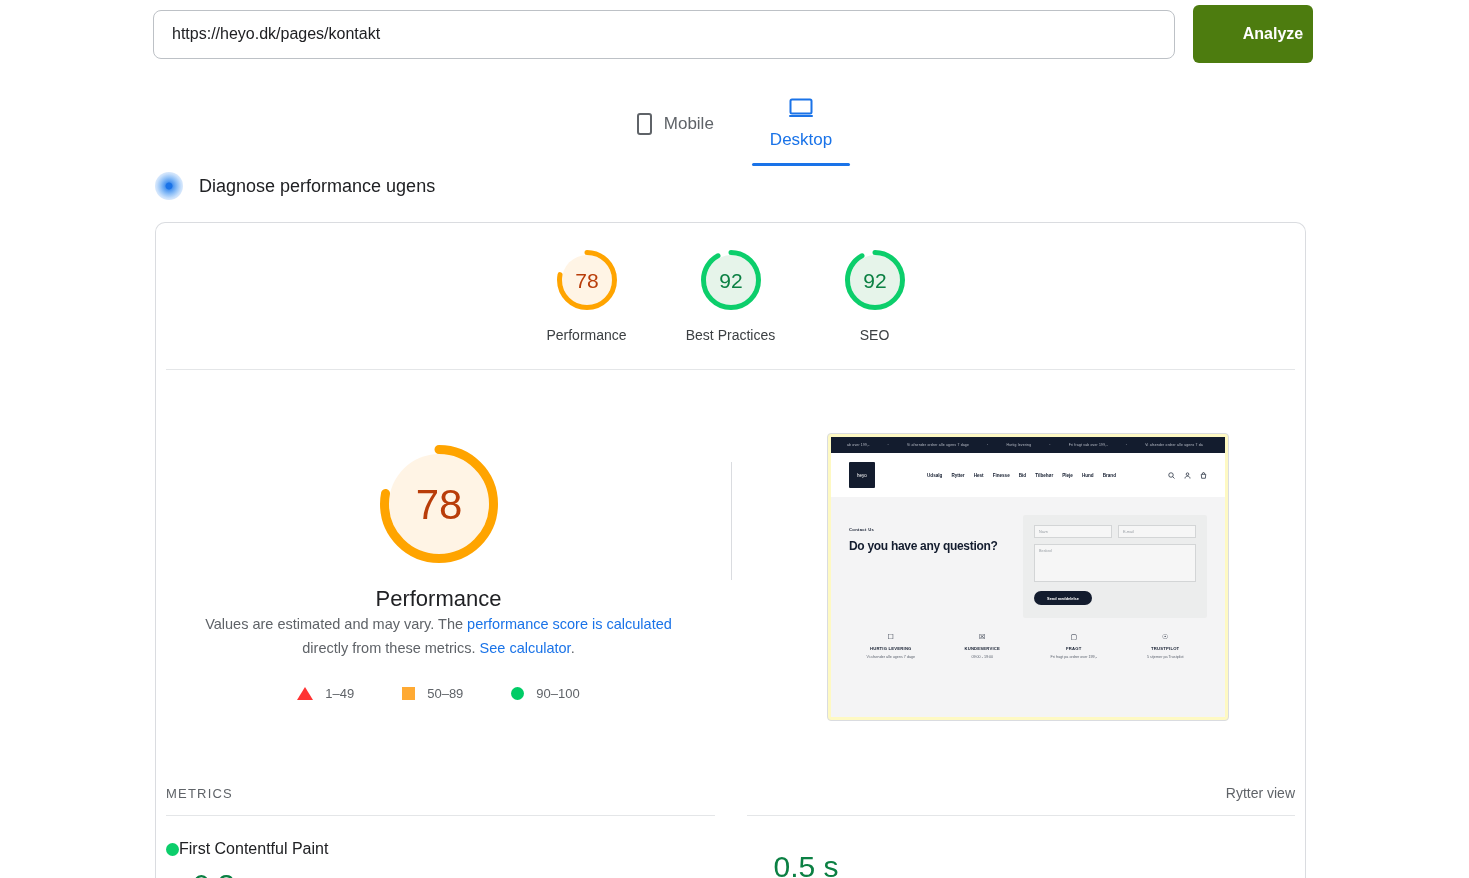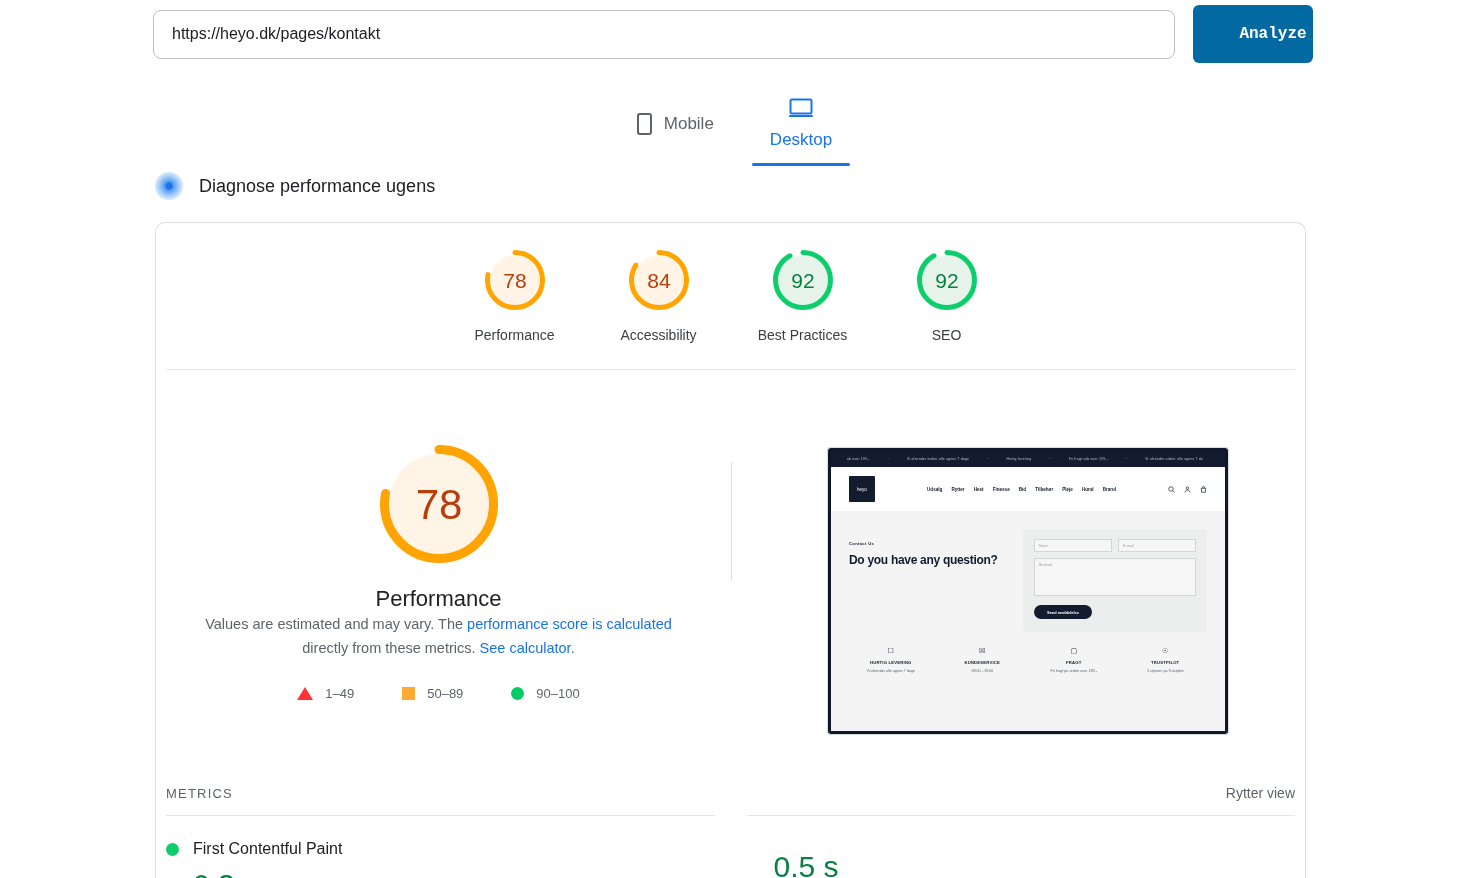--- a/index.html
+++ b/index.html
@@ -21,23 +21,23 @@
     flex: 1; height: 49px;
     border: 1px solid #bdc1c6; border-radius: 8px;
     background: #fff;
     font-family: "Liberation Sans", sans-serif;
     font-size: 16px; color: #202124;
     padding: 0 18px;
     outline: none;
   }
   .analyze-btn {
     width: 120px; height: 58px;
-    background: #0369a1; border: none; border-radius: 6px;
+    background: #4d7c0f; border: none; border-radius: 6px;
     color: #fff; font-size: 16px; font-weight: bold;
-    font-family: Liberation Mono, monospace;
+    font-family: Liberation Sans, sans-serif;
     cursor: pointer;
     padding-left: 40px;
   }
 
   
   .tabs {
     position: absolute; left: 0; top: 92px; width: 1469px;
     display: flex; justify-content: center; gap: 36px;
   }
   .tab {
@@ -120,24 +120,24 @@
   }
   .sw-sq { width: 13px; height: 13px; background: #fa3; }
   .sw-cir { width: 13px; height: 13px; border-radius: 50%; background: #0c6; }
   .vdivider {
     position: absolute; left: 575px; top: 92px;
     width: 1px; height: 118px; background: #dadce0;
   }
 
   
   .thumb-wrap {
-    position: absolute; left: 671px; top: 224px;
+    position: absolute; left: 671px; top: 210px;
     width: 402px; height: 288px;
     border: 1px solid #dadce0; border-radius: 4px;
-    background: #0f172a; padding: 3px;
+    background: #fef9c3; padding: 3px;
   }
   .thumb {
     width: 100%; height: 100%; overflow: hidden;
     position: relative; background: #f4f4f5;
     font-family: "Liberation Sans", sans-serif;
   }
   .t-announce {
     height: 16px; background: #131c2e; color: #d6dae3;
     display: flex; align-items: center; font-size: 3.4px;
     letter-spacing: .2px; overflow: hidden; white-space: nowrap;
@@ -195,21 +195,21 @@
     position: absolute; left: 10px; right: 10px; top: 562px;
     display: flex; justify-content: space-between; align-items: center;
   }
   .metrics-title { font-size: 13px; color: #5f6368; letter-spacing: 1.2px; }
   .expand-view { font-size: 14px; color: #5f6368; cursor: pointer; }
   .metrics-grid {
     position: absolute; left: 10px; right: 10px; top: 592px;
     display: flex; gap: 32px;
   }
   .metric-col { flex: 1; border-top: 1px solid #e4e6e8; padding-top: 24px; }
-  .metric-row { display: flex; align-items: center; gap: 14px; }
+  .metric-row { display: flex; align-items: center; }
   .metric-dot { width: 13px; height: 13px; border-radius: 50%; background: #0cce6b; }
   .metric-name { font-size: 16px; color: #202124; }
   .metric-val { margin-top: 10px; margin-left: 27px; font-size: 30px; color: #0b8043; }
 </style>
 </head>
 <body>
 
 <div class="page">
 
   <div class="urlrow">
@@ -245,28 +245,20 @@
   <div class="card">
 
     <div class="gauges">
       <div class="gauge-item">
         <div class="gauge-sm"><svg viewBox="0 0 62 62" width="62" height="62" id="g0">
               <circle cx="31" cy="31" r="25" fill="#fff4e5"></circle>
               <circle cx="31" cy="31" r="27.5" fill="none" stroke="#ffa400" stroke-width="5" stroke-linecap="round" stroke-dasharray="134.77432483900213 38.0132711084365" transform="rotate(-90 31 31)"></circle>
               <text x="31" y="31" fill="#b93d0a" font-size="21" font-family="Liberation Sans, sans-serif" text-anchor="middle" dominant-baseline="central">78</text>
             </svg></div>
         <div class="gauge-label">Performance</div>
-      </div>
-      <div class="gauge-item">
-        <div class="gauge-sm"><svg viewBox="0 0 62 62" width="62" height="62" id="g1">
-              <circle cx="31" cy="31" r="25" fill="#fff4e5"></circle>
-              <circle cx="31" cy="31" r="27.5" fill="none" stroke="#ffa400" stroke-width="5" stroke-linecap="round" stroke-dasharray="145.14158059584844 27.646015351590194" transform="rotate(-90 31 31)"></circle>
-              <text x="31" y="31" fill="#b93d0a" font-size="21" font-family="Liberation Sans, sans-serif" text-anchor="middle" dominant-baseline="central">84</text>
-            </svg></div>
-        <div class="gauge-label">Accessibility</div>
       </div>
       <div class="gauge-item">
         <div class="gauge-sm"><svg viewBox="0 0 62 62" width="62" height="62" id="g2">
               <circle cx="31" cy="31" r="25" fill="#e6f4ea"></circle>
               <circle cx="31" cy="31" r="27.5" fill="none" stroke="#0cce6b" stroke-width="5" stroke-linecap="round" stroke-dasharray="158.96458827164355 13.823007675795083" transform="rotate(-90 31 31)"></circle>
               <text x="31" y="31" fill="#0b8043" font-size="21" font-family="Liberation Sans, sans-serif" text-anchor="middle" dominant-baseline="central">92</text>
             </svg></div>
         <div class="gauge-label">Best Practices</div>
       </div>
       <div class="gauge-item">

